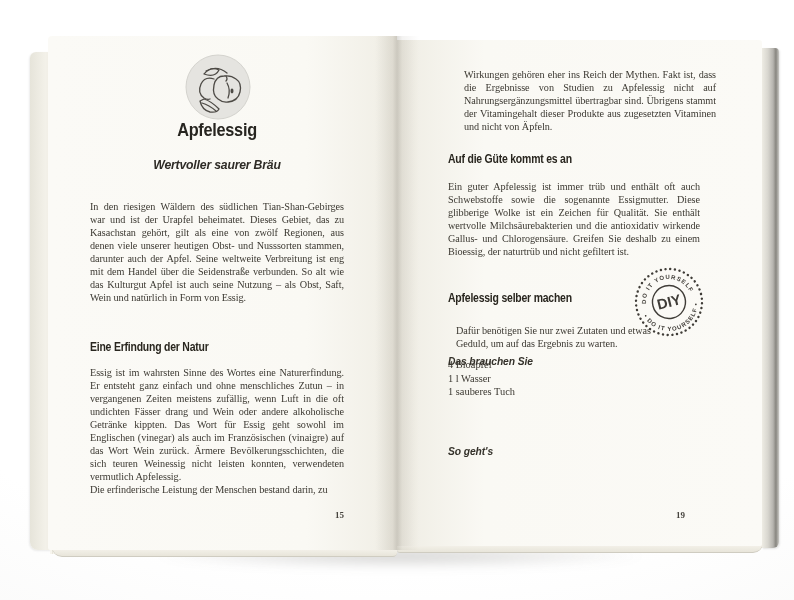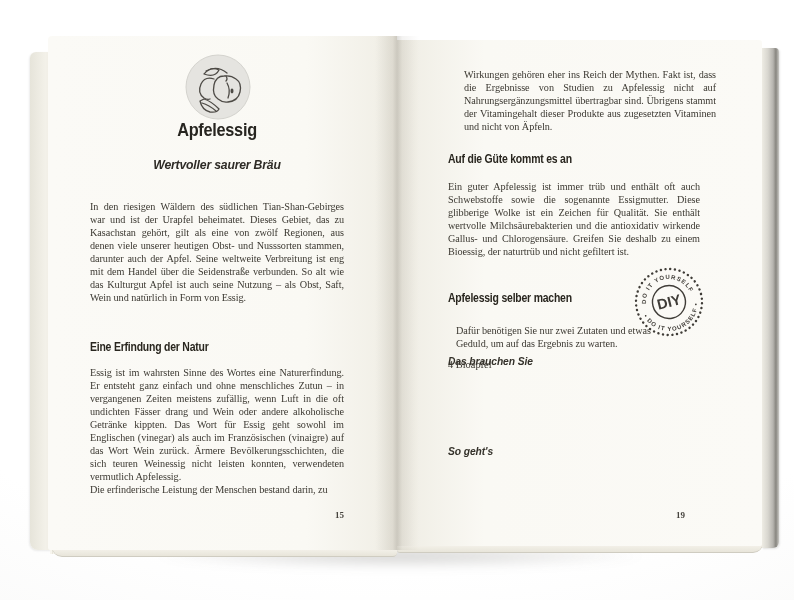--- a/index.html
+++ b/index.html
@@ -169,20 +169,22 @@
       </g>
     </svg>
   </div>
 
   <p class="abs body-text" style="left:448px;top:316px;width:222px;margin:8px;text-align:left;">Dafür benötigen Sie nur zwei Zutaten und etwas Geduld, um auf das Ergebnis zu warten.</p>
 
   <div class="abs mini-head" style="left:448px;top:356px;">Das brauchen Sie</div>
 
   <div class="abs" style="left:448px;top:358px;width:252px;">
     <div class="list-item">4 Bioäpfel</div>
+    <div class="list-item">1 l Wasser</div>
+    <div class="list-item">1 sauberes Tuch</div>
   </div>
 
   <div class="abs mini-head" style="left:448px;top:446px;">So geht's</div>
 
 
   <div class="abs pagenum" style="left:433px;top:510px;width:252px;">19</div>
 
   <div class="gutter-shadow"></div>
 </div>
 

